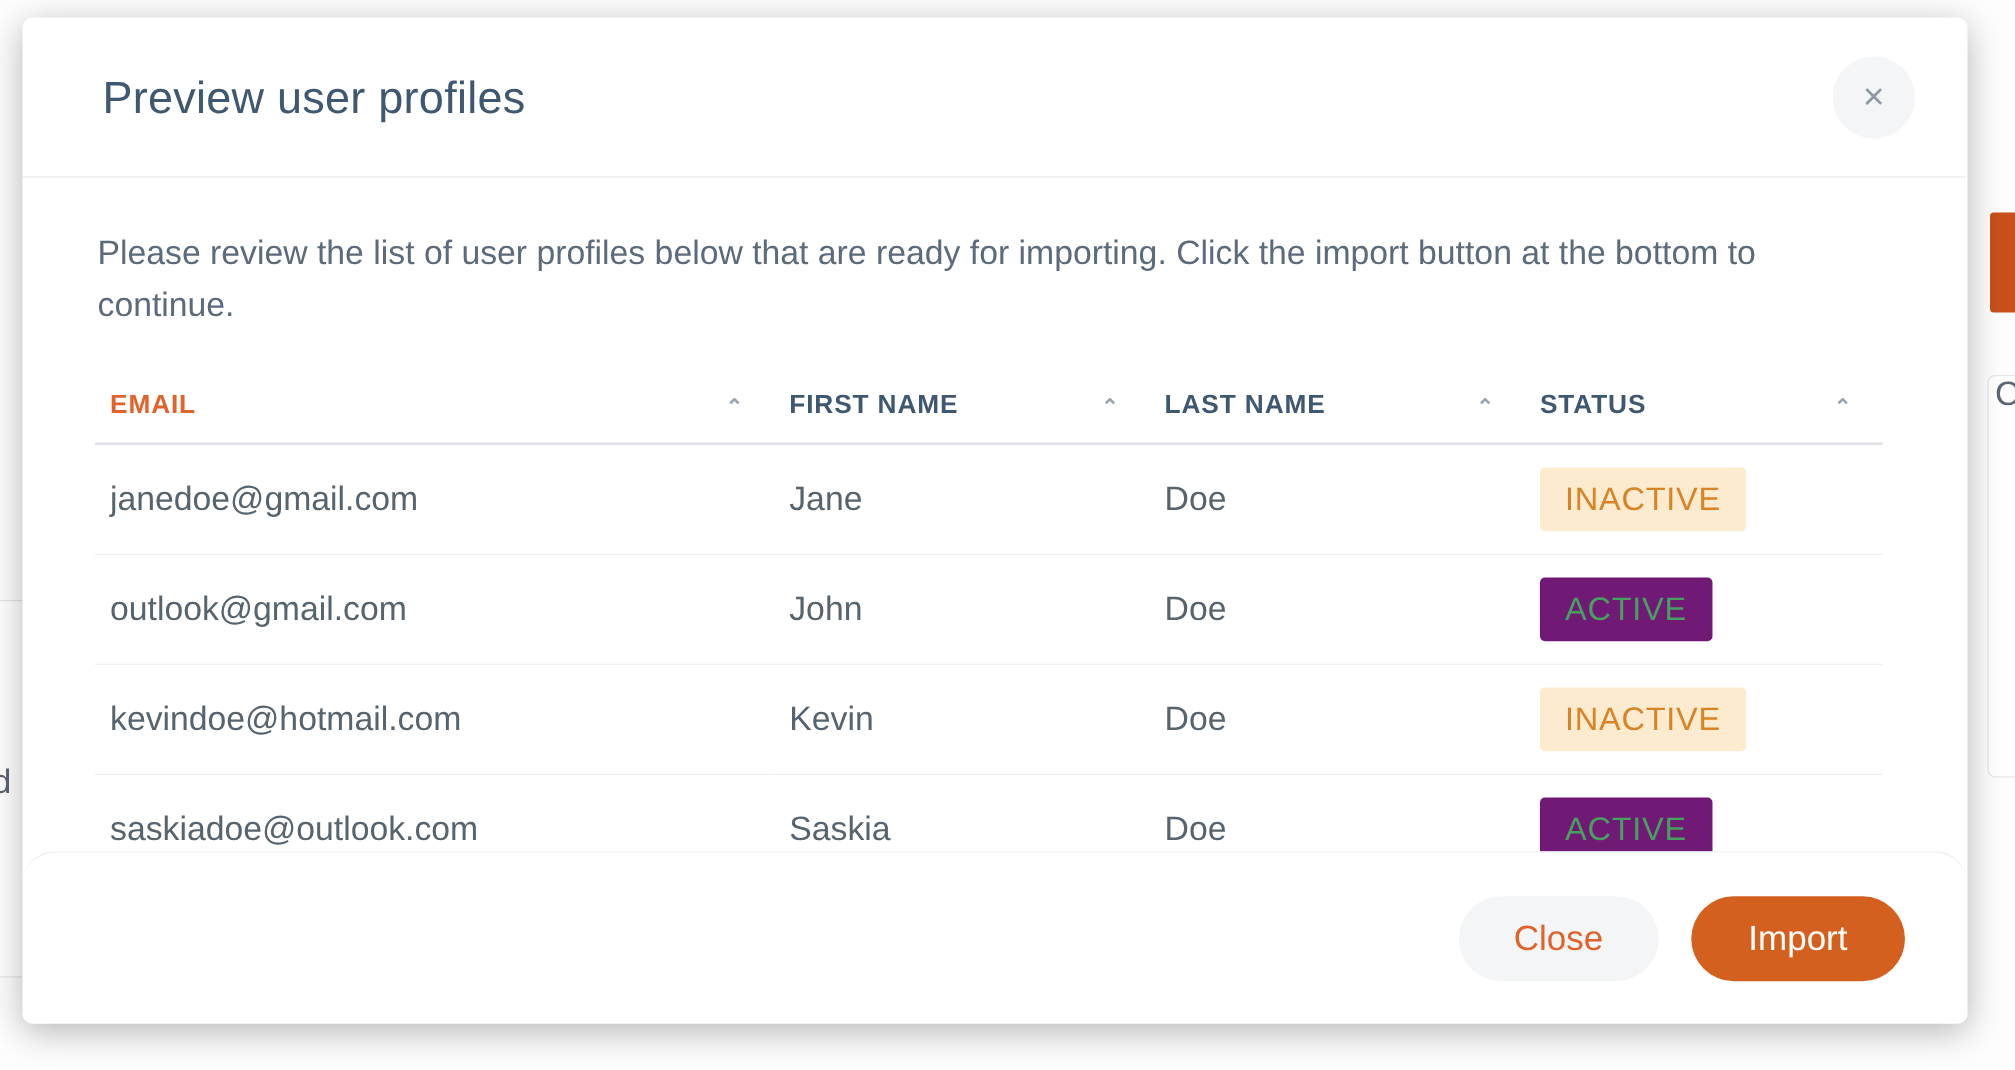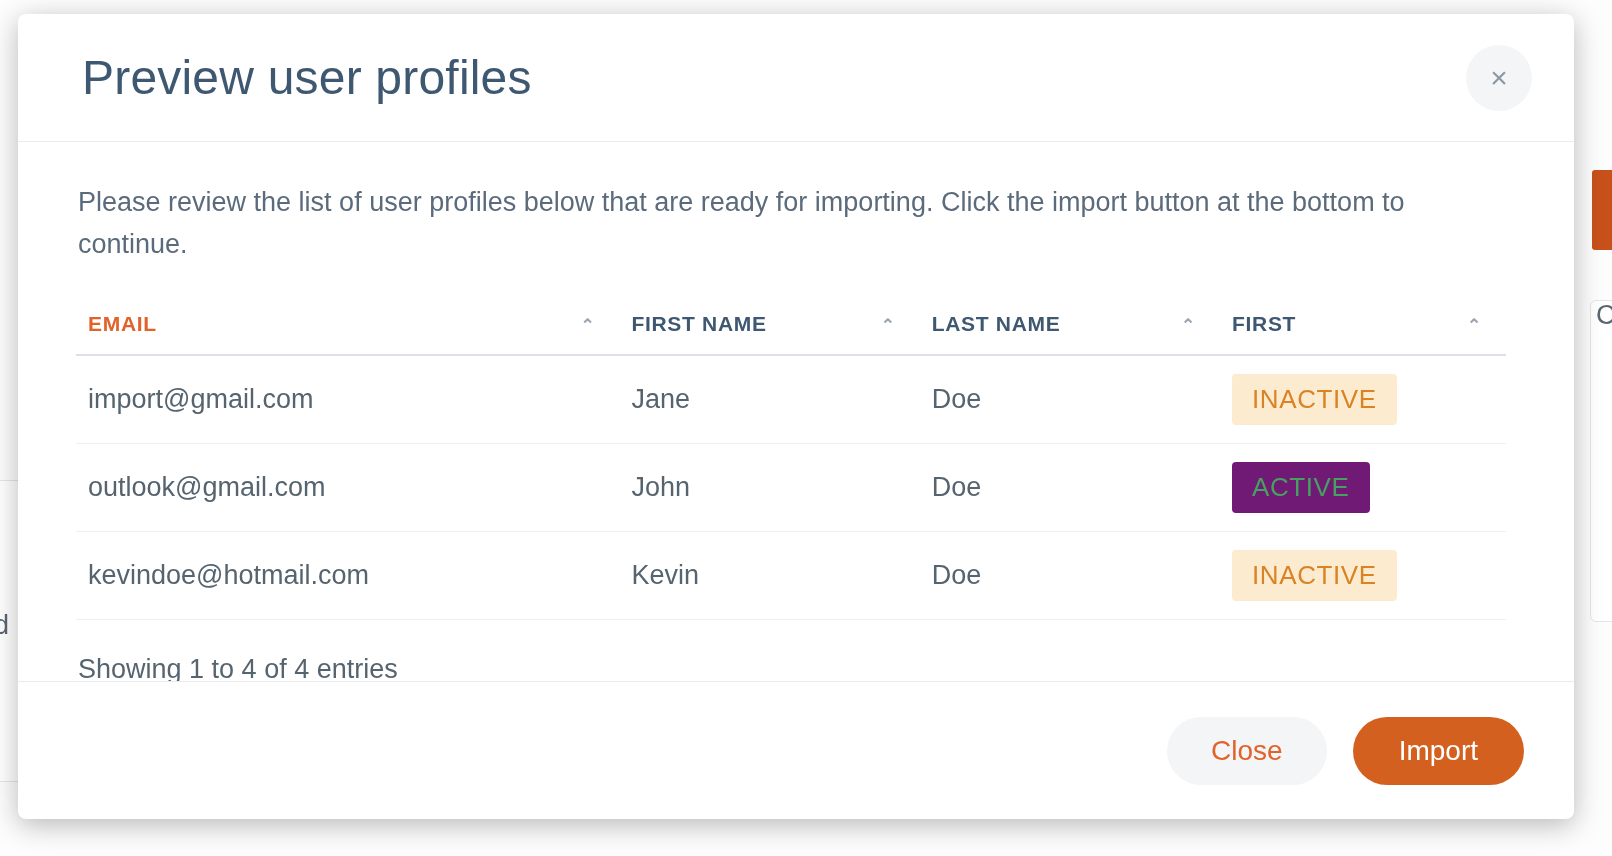--- a/index.html
+++ b/index.html
@@ -75,21 +75,21 @@
   .modal-header {
     height: 128px;
     border-bottom: 1px solid #e9ecef;
     display: flex;
     align-items: center;
     padding: 0 42px 0 64px;
     box-sizing: border-box;
     flex: none;
   }
   .modal-title {
-    font-size: 48px;
+    font-size: 36px;
     color: #3f5872;
     font-weight: normal;
     flex: 1;
     letter-spacing: .2px;
   }
   .close-btn {
     width: 66px;
     height: 66px;
     border-radius: 50%;
     background: #f4f5f7;
@@ -189,20 +189,21 @@
   .modal-footer {
     flex: none;
     height: 138px;
     border-top: 1px solid #e9ecef;
     display: flex;
     align-items: center;
     justify-content: flex-end;
     gap: 26px;
     padding: 0 50px 0 0;
     box-sizing: border-box;
+    border-radius: 26px;
   }
   .btn {
     border: none;
     border-radius: 34px;
     font-size: 28px;
     cursor: pointer;
     font-family: "Liberation Sans", sans-serif;
   }
   .btn-close {
     background: #f4f5f7;
@@ -254,28 +255,28 @@
           </th>
           <th>
             <span>FIRST NAME</span>
             <span class="sort-caret">⌃</span>
           </th>
           <th>
             <span>LAST NAME</span>
             <span class="sort-caret">⌃</span>
           </th>
           <th>
-            <span>FIRST</span>
+            <span>STATUS</span>
             <span class="sort-caret">⌃</span>
           </th>
         </tr>
       </thead>
       <tbody>
         <tr>
-          <td>import@gmail.com</td>
+          <td>janedoe@gmail.com</td>
           <td>Jane</td>
           <td>Doe</td>
           <td>
             <span class="badge inactive">INACTIVE</span>
           </td>
         </tr>
         <tr>
           <td>outlook@gmail.com</td>
           <td>John</td>
           <td>Doe</td>
@@ -284,20 +285,28 @@
           </td>
         </tr>
         <tr>
           <td>kevindoe@hotmail.com</td>
           <td>Kevin</td>
           <td>Doe</td>
           <td>
             <span class="badge inactive">INACTIVE</span>
           </td>
         </tr>
+        <tr>
+          <td>saskiadoe@outlook.com</td>
+          <td>Saskia</td>
+          <td>Doe</td>
+          <td>
+            <span class="badge active">ACTIVE</span>
+          </td>
+        </tr>
       </tbody>
     </table>
 
     <div class="entries">Showing 1 to 4 of 4 entries</div>
   </div>
 
   <div class="modal-footer">
     <button class="btn btn-close">Close</button>
     <button class="btn btn-import">Import</button>
   </div>

